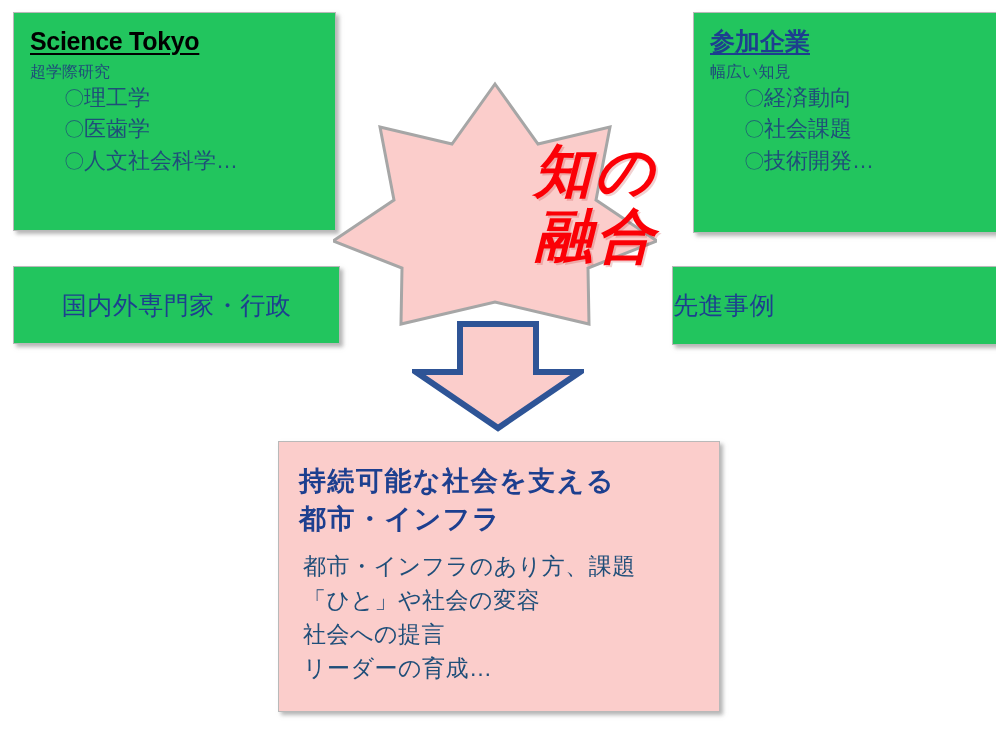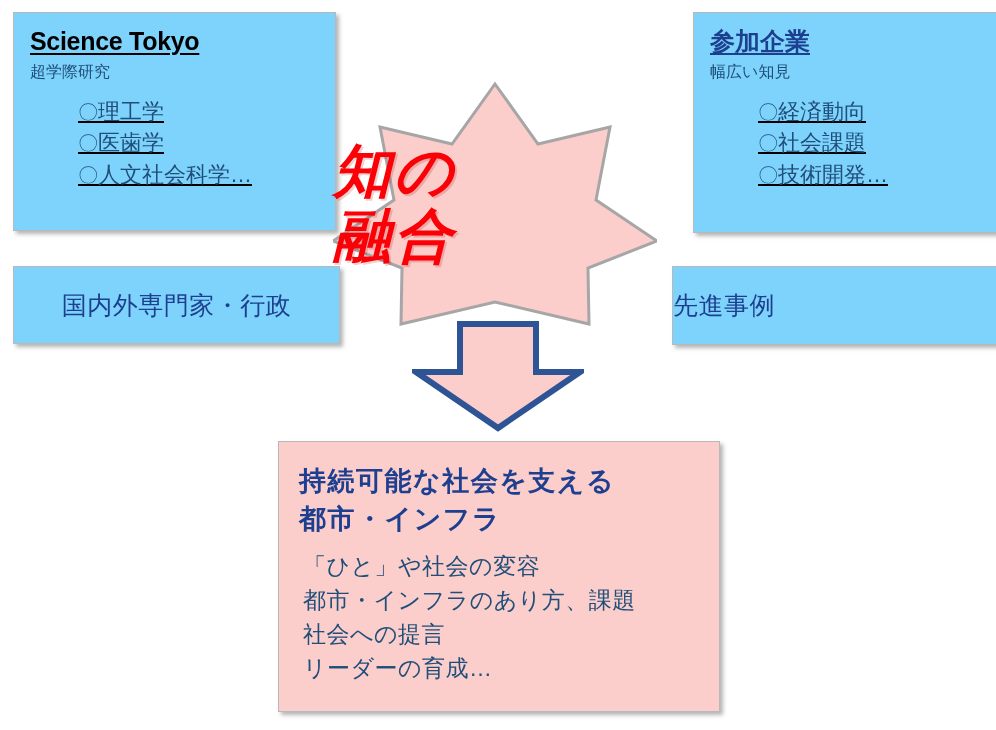--- a/index.html
+++ b/index.html
@@ -15,21 +15,21 @@
     width: 996px;
     height: 730px;
     background: #ffffff;
     overflow: hidden;
   }
 
   
   .panel {
     position: absolute;
     box-sizing: border-box;
-    background: #7dd3fc;
+    background: #22c55e;
     border: 1px solid #b9b9b9;
     box-shadow: 3px 3px 4px rgba(120,120,120,0.55);
   }
   .panel.pink {
     background: #fbcdcb;
   }
 
   
   #box-science-tokyo {
     left: 13px; top: 12px; width: 323px; height: 219px;
@@ -57,24 +57,23 @@
     color: #1d3f8f;
   }
   .panel-sub {
     font-size: 16px;
     color: #1f4e79;
     line-height: 1.35;
     margin: 2px 0 0 0;
     white-space: nowrap;
   }
   .bullet-list {
-    margin: 14px;
+    margin: 0;
     padding: 0 0 0 34px;
     list-style: none;
-    text-decoration: underline;
   }
   .bullet-list li {
     font-size: 22px;
     color: #1f4e79;
     line-height: 1.42;
     white-space: nowrap;
   }
   .bullet-mark {
     font-size: 20px;
     letter-spacing: 0;
@@ -131,21 +130,21 @@
     top: 78px;
     width: 324px;
     height: 252px;
   }
   #star-fusion svg { display: block; width: 100%; height: 100%; }
   .star-text {
     position: absolute;
     left: 0; top: 0; right: 0; bottom: 0;
     display: flex;
     flex-direction: column;
-    align-items: flex-start;
+    align-items: flex-end;
     justify-content: center;
     pointer-events: none;
   }
   .star-text span {
     font-size: 58px;
     font-weight: bold;
     font-style: italic;
     color: #fb0006;
     line-height: 1.12;
     letter-spacing: 3px;
@@ -210,20 +209,20 @@
       <polygon points="48,4 124,4 124,52 168,52 86,108 4,52 48,52" fill="#fbcdcb" stroke="#2e5496" stroke-width="6" stroke-linejoin="miter"></polygon>
     </svg>
   </div>
 
   <div class="panel pink" id="box-outcome">
     <div class="outcome-heading">
       <div>持続可能な社会を支える</div>
       <div>都市・インフラ</div>
     </div>
     <ul class="outcome-list">
+      <li>都市・インフラのあり方、課題</li>
       <li>「ひと」や社会の変容</li>
-      <li>都市・インフラのあり方、課題</li>
       <li>社会への提言</li>
       <li>リーダーの育成…</li>
     </ul>
   </div>
 
 </div>
 
 </body></html>

